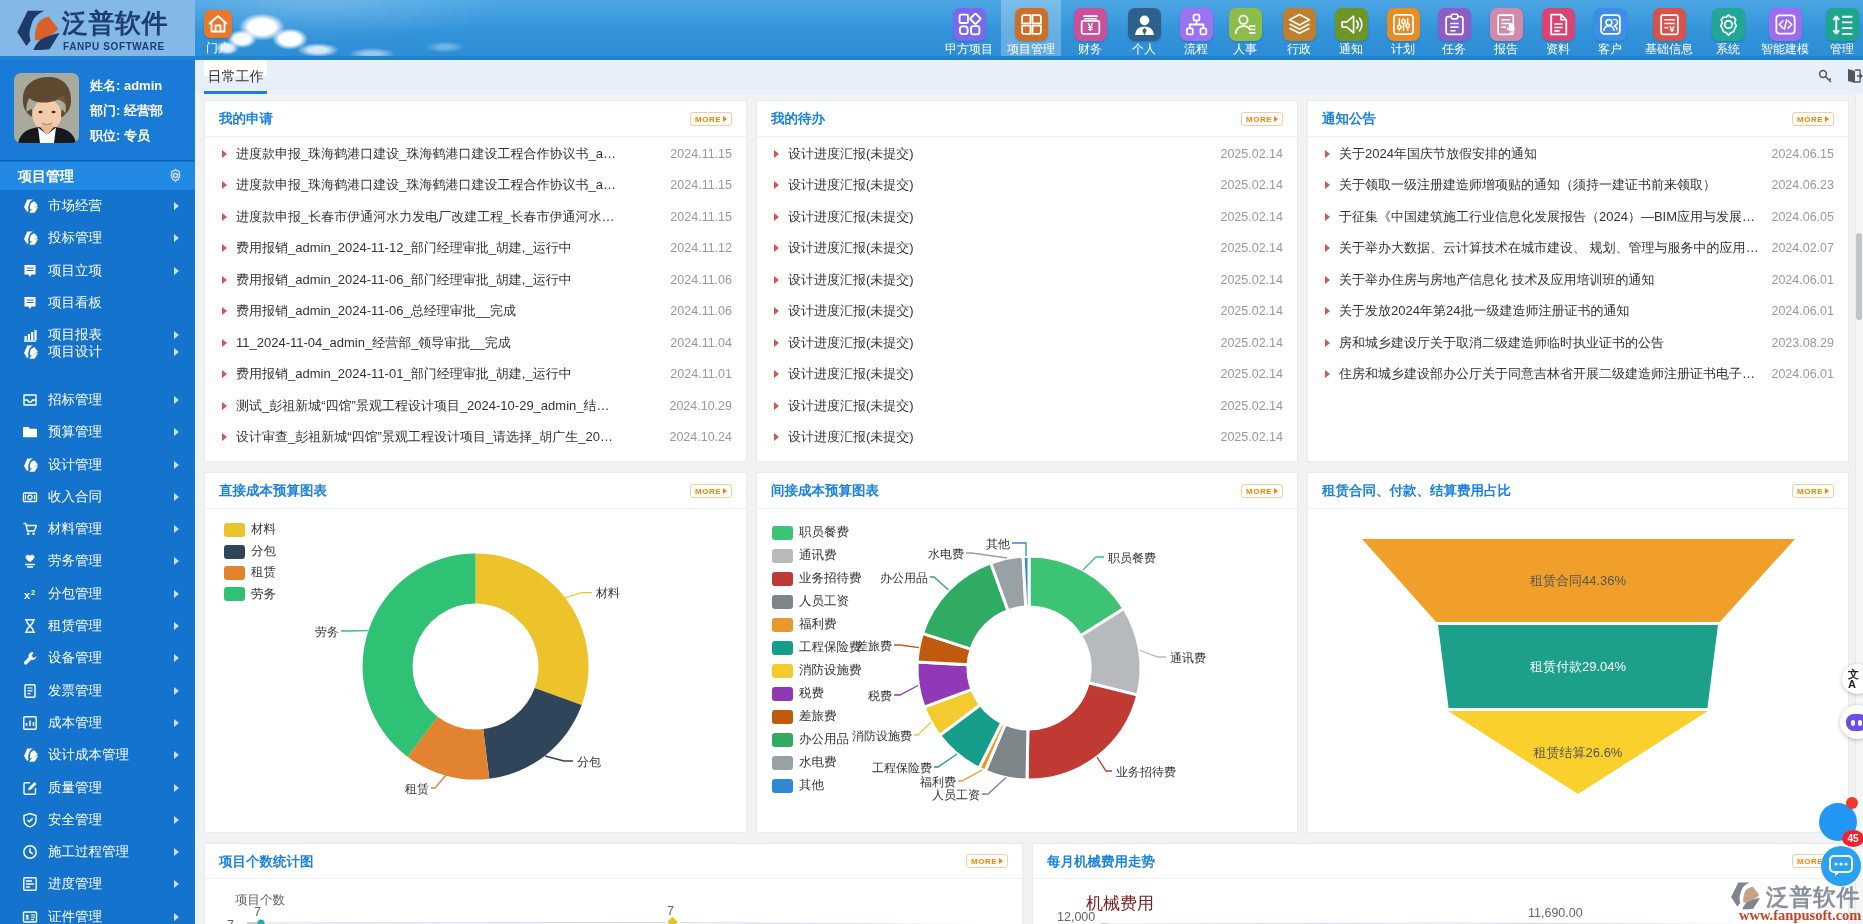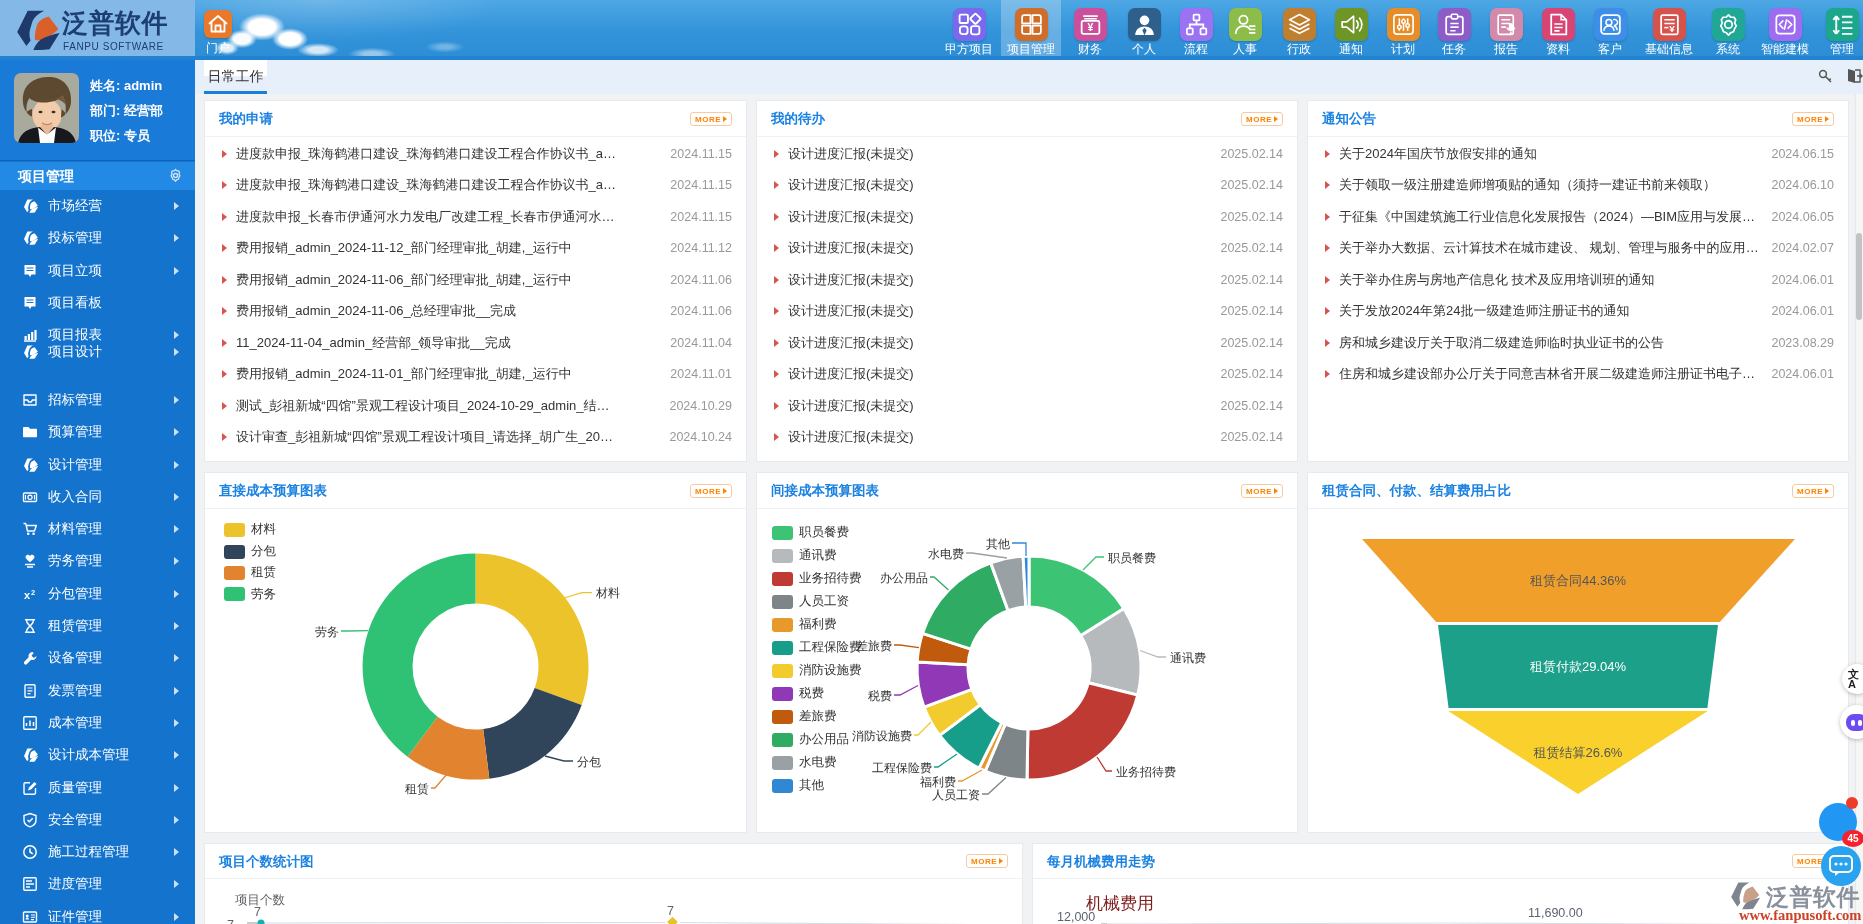--- a/index.html
+++ b/index.html
@@ -9,21 +9,21 @@
  radial-gradient(ellipse 21px 13px at 242px 39px,rgba(255,255,255,.97) 40%,rgba(255,255,255,0) 70%),
  radial-gradient(ellipse 17px 10px at 227px 48px,rgba(255,255,255,.85) 35%,rgba(255,255,255,0) 70%),
  radial-gradient(ellipse 30px 10px at 318px 50px,rgba(255,255,255,.8) 30%,rgba(255,255,255,0) 70%),
  radial-gradient(ellipse 34px 9px at 372px 54px,rgba(255,255,255,.5) 25%,rgba(255,255,255,0) 70%),
  radial-gradient(ellipse 28px 8px at 445px 47px,rgba(255,255,255,.32) 22%,rgba(255,255,255,0) 70%),
  radial-gradient(ellipse 260px 60px at 320px 0px,rgba(255,255,255,.18),rgba(255,255,255,0) 70%),
  linear-gradient(180deg,#4ea7e4 0%,#3394da 55%,#2d8ed6 100%)}
 #hdrline{left:0;top:56px;width:1863px;height:4px;background:#2082d0}
 #logoarea{left:0;top:0;width:195px;height:56px;background:#84b8e6}
 .lgtxt{left:62px;top:9px;font-size:26px;line-height:28px;font-weight:bold;color:#1d3e73;letter-spacing:0.5px}
-.lgsub{left:63px;top:41px;font-size:10px;font-weight:normal;color:#1d3e73;letter-spacing:0.6px;white-space:nowrap}
+.lgsub{left:63px;top:41px;font-size:10px;font-weight:bold;color:#1d3e73;letter-spacing:0.6px;white-space:nowrap}
 .navit{top:0;height:56px;text-align:center}
 .navlab{width:120px;left:50%;margin-left:-60px;top:41px;font-size:12px;color:#fff;text-align:center;letter-spacing:0px}
 .tile{width:33px;height:33px;border-radius:7px;left:50%;margin-left:-16.5px;top:8px;box-shadow:0 1px 2px rgba(0,0,0,.18)}
 .tile svg{position:absolute;left:4px;top:4px}
 #hl{left:1001px;top:0;width:60px;height:56px;background:rgba(255,255,255,.26)}
 #tabbar{left:195px;top:60px;width:1668px;height:34px;background:#e7f0fa}
 #tab1{left:204px;top:60px;width:63px;height:16px;background:#fff;color:#333;font-size:14px;text-align:center;line-height:32px}
 #tabund{left:204px;top:91px;width:63px;height:3px;background:#1a7fd7}
 #content{left:195px;top:94px;width:1668px;height:830px;background:#f0f2f4}
 .panel{background:#fff;border:1px solid #e7eaee}
@@ -591,21 +591,21 @@
     <div class="abs more">MORE<i></i></div>
     <div class="abs rows w3" style="top:37px">
       <div class="row">
         <span class="blt"></span>
         <span class="rtx">关于2024年国庆节放假安排的通知</span>
         <span class="rdt">2024.06.15</span>
       </div>
       <div class="row">
         <span class="blt"></span>
         <span class="rtx">关于领取一级注册建造师增项贴的通知（须持一建证书前来领取）</span>
-        <span class="rdt">2024.06.10</span>
+        <span class="rdt">2024.06.23</span>
       </div>
       <div class="row">
         <span class="blt"></span>
         <span class="rtx">于征集《中国建筑施工行业信息化发展报告（2024）—BIM应用与发展》材料...</span>
         <span class="rdt">2024.06.05</span>
       </div>
       <div class="row">
         <span class="blt"></span>
         <span class="rtx">关于举办大数据、云计算技术在城市建设、 规划、管理与服务中的应用培训班...</span>
         <span class="rdt">2024.02.07</span>

